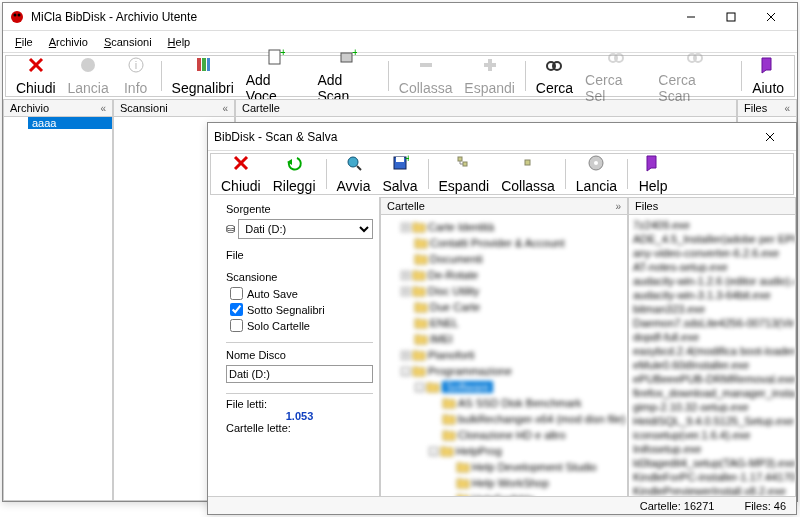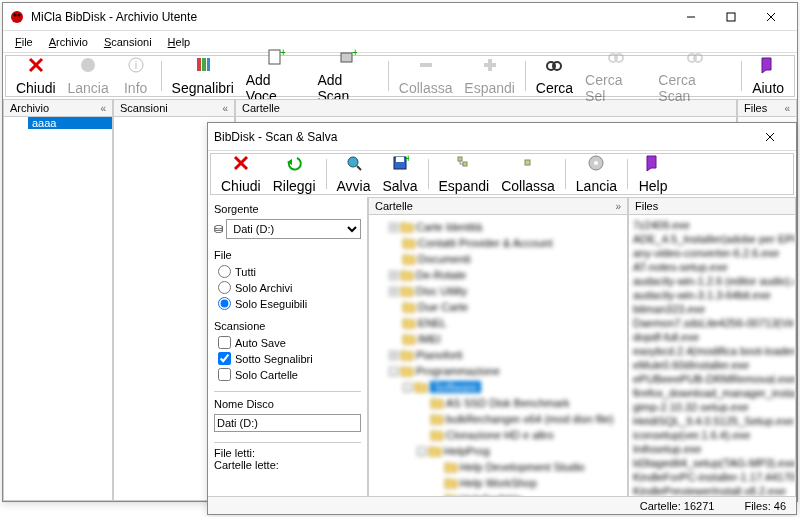--- a/index.html
+++ b/index.html
@@ -291,46 +291,32 @@
       </div>
       <div class="tool-sep"></div>
       <div class="tool-btn">
         <div class="tool-icon"><svg viewBox="0 0 18 18">
             <path d="M3 2 L12 2 L12 14 L7 14 L3 17 Z" fill="#93c" stroke="#619"></path>
           </svg></div>
         <div class="tool-label">Help</div>
       </div>
     </div>
 
-  <div style="display:flex; height:calc(100% - 90px);">
+  <div style="display:flex; height:calc(100% - 90px);padding-left:12px;">
 
     <div style="width:160px; border-right:1px solid #ccc; overflow:hidden;">
       <div class="group">
         <div class="group-title">Sorgente</div>
         <div style="display:flex;align-items:center;gap:3px;">
           <span>⛁</span>
           <select class="select"><option>Dati (D:)</option></select>
         </div>
       </div>
       <div class="group">
         <div class="group-title">File</div>
-        <div class="group-body" id="file-radios">
-            <label class="radio-row">
-              <input type="radio" name="fg" style=""> 
-              <span>Tutti</span>
-            </label>
-            <label class="radio-row">
-              <input type="radio" name="fg" style=""> 
-              <span>Solo Archivi</span>
-            </label>
-            <label class="radio-row">
-              <input type="radio" name="fg" checked="" style=""> 
-              <span>Solo Eseguibili</span>
-            </label>
-          </div>
       </div>
       <div class="group">
         <div class="group-title">Scansione</div>
         <div class="group-body" id="scan-checks">
             <label class="check-row">
               <input type="checkbox" style=""> 
               <span>Auto Save</span>
             </label>
             <label class="check-row">
               <input type="checkbox" checked="" style=""> 
@@ -343,20 +329,21 @@
           </div>
       </div>
       <hr class="hr">
       <div class="group">
         <div class="group-title">Nome Disco</div>
         <input class="input-text" value="Dati (D:)" style="">
       </div>
       <hr class="hr">
       <div class="group" style="margin-top:2px;">
         <div>File letti:</div>
+        <div class="blue-num" style="text-align:center;">1.053</div>
         <div>Cartelle lette:</div>
 
       </div>
     </div>
 
     <div style="flex:1; display:flex; flex-direction:column;">
       <div class="panel-header">
           <span>Cartelle</span>
           <span class="chev">»</span>
         </div>

